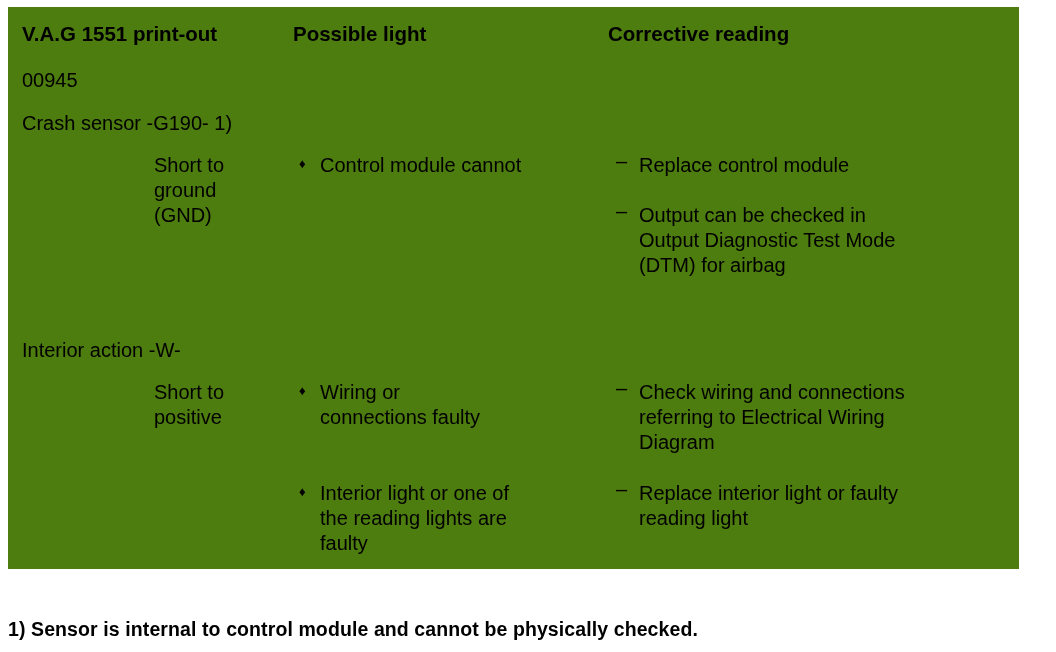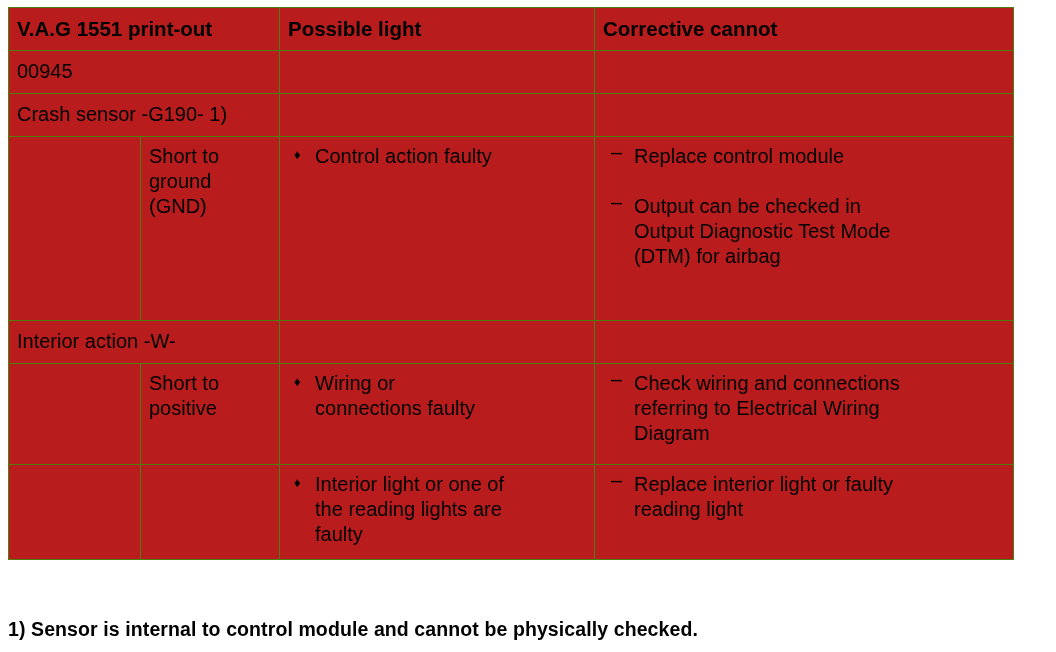--- a/index.html
+++ b/index.html
@@ -30,26 +30,26 @@
     left: 8px;
     top: 7px;
     width: 1005px;
     border-collapse: collapse;
     table-layout: fixed;
     background: #ffffff;
   }
 
   table.fault-table td,
   table.fault-table th {
-    border: 1px solid #4d7c0f;
+    border: 6px solid #4d7c0f;
     padding: 0;
     vertical-align: top;
     text-align: left;
     font-weight: normal;
-    background: #b91c1c;
+    background: #4d7c0f;
   }
 
   
   col.c1a { width: 132px; }
   col.c1b { width: 139px; }
   col.c2  { width: 315px; }
   col.c3  { width: 419px; }
 
   .cell-pad {
     padding: 7px 6px 7px 8px;
@@ -145,21 +145,21 @@
     <tbody>
 
       <tr class="r-hdr">
         <td colspan="2" class="hdr">
           <div class="cell-pad">V.A.G 1551 print-out</div>
         </td>
         <td class="hdr">
           <div class="cell-pad">Possible light</div>
         </td>
         <td class="hdr">
-          <div class="cell-pad">Corrective cannot</div>
+          <div class="cell-pad">Corrective reading</div>
         </td>
       </tr>
 
       <tr class="r-code">
         <td colspan="2" class="code-cell">
           <div class="cell-pad">00945</div>
         </td>
         <td class="blank"></td>
         <td class="blank"></td>
       </tr>
@@ -173,21 +173,21 @@
       </tr>
 
       <tr class="r-detail-1">
         <td class="blank"></td>
         <td>
           <div class="cell-pad nl">Short to<br>ground<br>(GND)</div>
         </td>
         <td class="cause-cell">
           <div class="cell-pad">
             <ul class="item-list">
-                <li><span class="marker diamond">♦</span><span>Control action faulty</span></li>
+                <li><span class="marker diamond">♦</span><span>Control module cannot</span></li>
               </ul>
           </div>
         </td>
         <td class="action-cell">
           <div class="cell-pad">
             <ul class="item-list">
                 <li><span class="marker dash">–</span><span>Replace control module</span></li>
                 <li><span class="marker dash">–</span><span>Output can be checked in<br>Output Diagnostic Test Mode<br>(DTM) for airbag</span></li>
               </ul>
           </div>

